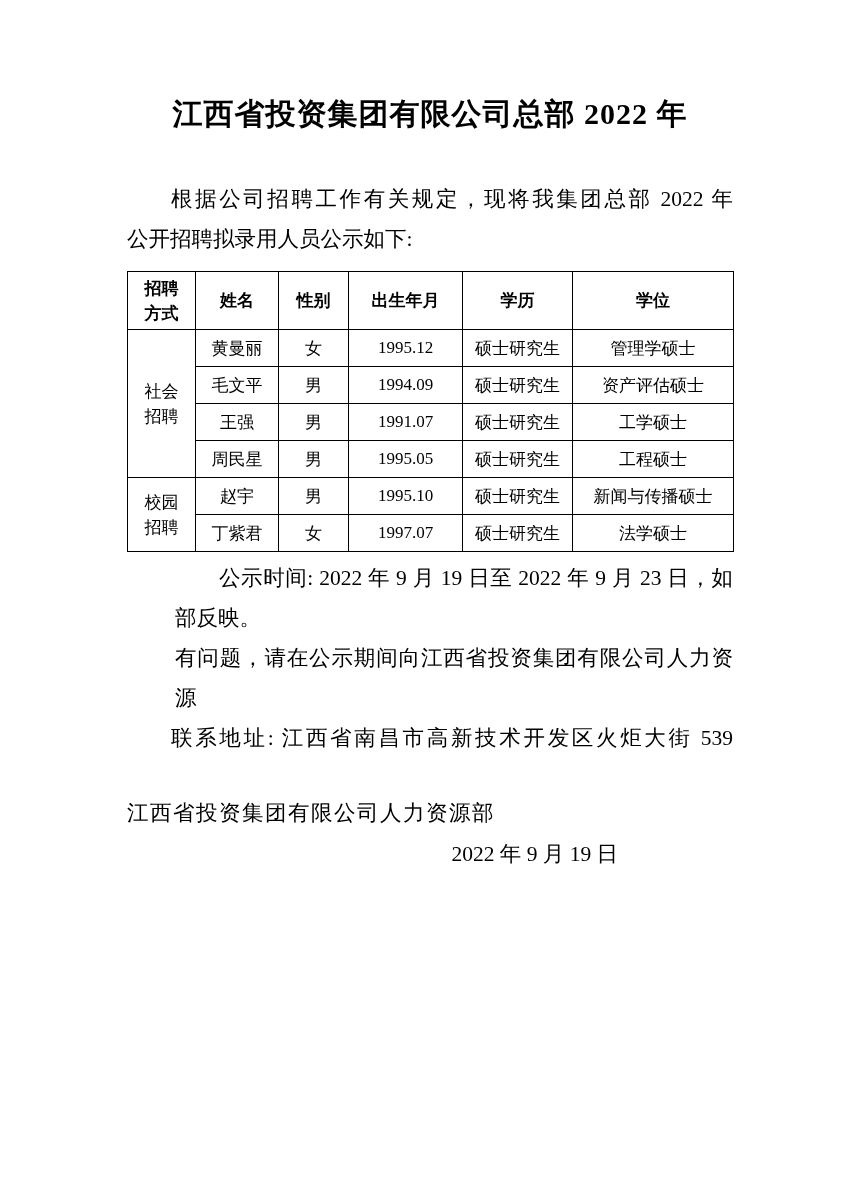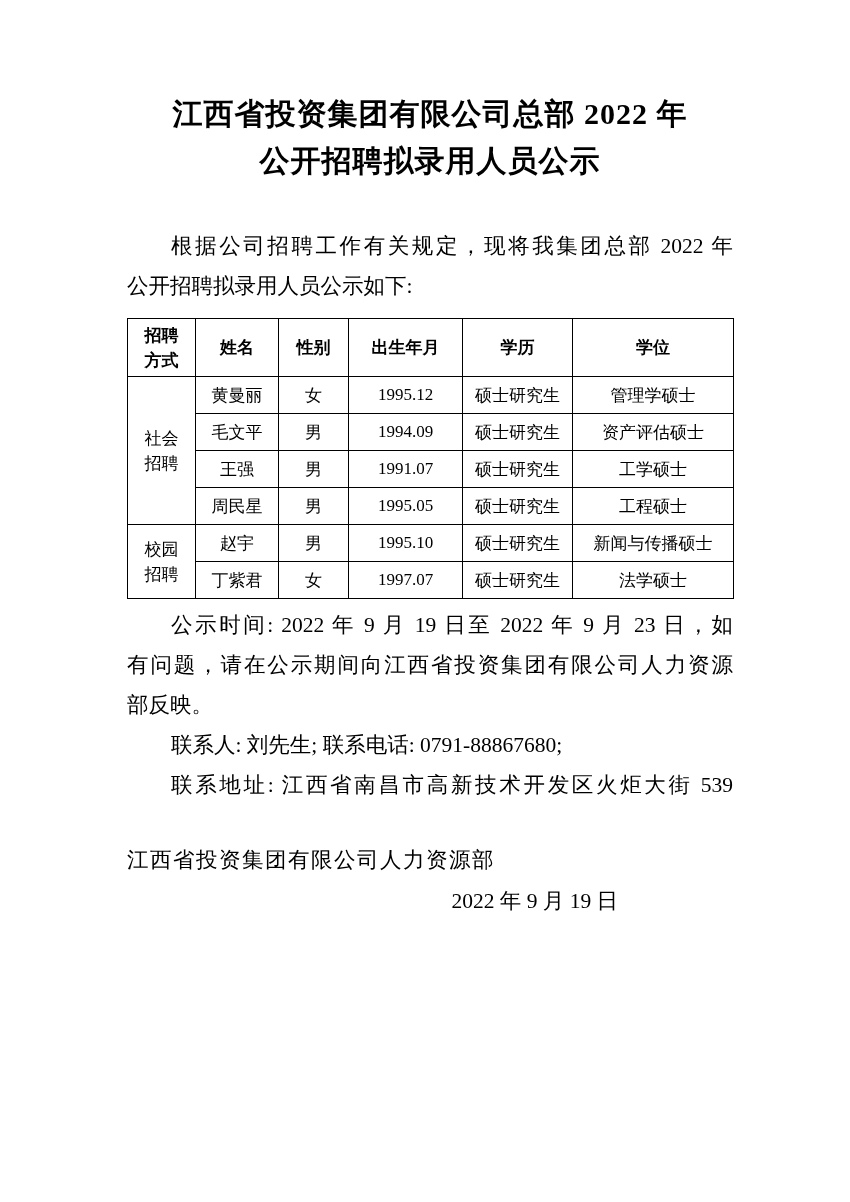--- a/index.html
+++ b/index.html
@@ -55,21 +55,21 @@
     font-weight: bold;
   }
   table.roster tbody td { height: 36px; }
   .twoline {
     display: inline-block;
     width: 38px;
     line-height: 25px;
     word-break: break-all;
     text-align: center;
   }
-  .after-table { margin-top: 6px; }
+  .after-table { margin-top: 6px; margin-left: 48px; }
   .sig-block { margin-top: 35px; }
   .sig-org {
     font-size: 21.5px;
     line-height: 40px;
     text-align: left;
     padding-right: 52px;
     letter-spacing: 1.5px;
   }
   .sig-date {
     font-size: 21.5px;
@@ -79,21 +79,20 @@
   }
 </style>
 </head>
 <body>
 
 <div class="page">
   <div class="content">
 
     <div class="title-block">
       <div class="doc-title">江西省投资集团有限公司总部 2022 年</div>
-      <div class="doc-title">公开招聘拟录用人员公示</div>
     </div>
 
     <div>
       <div class="para-line indent fill">根据公司招聘工作有关规定，现将我集团总部 2022 年</div>
       <div class="para-line">公开招聘拟录用人员公示如下:</div>
     </div>
 
     <table class="roster">
       <colgroup>
         <col style="width:68px">
@@ -156,25 +155,24 @@
           <td>女</td>
           <td>1997.07</td>
           <td>硕士研究生</td>
           <td>法学硕士</td>
         </tr>
       </tbody>
     </table>
 
     <div class="after-table">
       <div class="para-line indent fill">公示时间: 2022 年 9 月 19 日至 2022 年 9 月 23 日，如</div>
+      <div class="para-line">部反映。</div>
       <div class="para-line fill">有问题，请在公示期间向江西省投资集团有限公司人力资源</div>
-      <div class="para-line">部反映。</div>
     </div>
 
-    <div class="para-line indent">联系人: 刘先生; 联系电话: 0791-88867680;</div>
 
     <div>
       <div class="para-line indent fill">联系地址: 江西省南昌市高新技术开发区火炬大街 539</div>
     </div>
 
     <div class="sig-block">
       <div class="sig-org">江西省投资集团有限公司人力资源部</div>
       <div class="sig-date">2022 年 9 月 19 日</div>
     </div>
 

